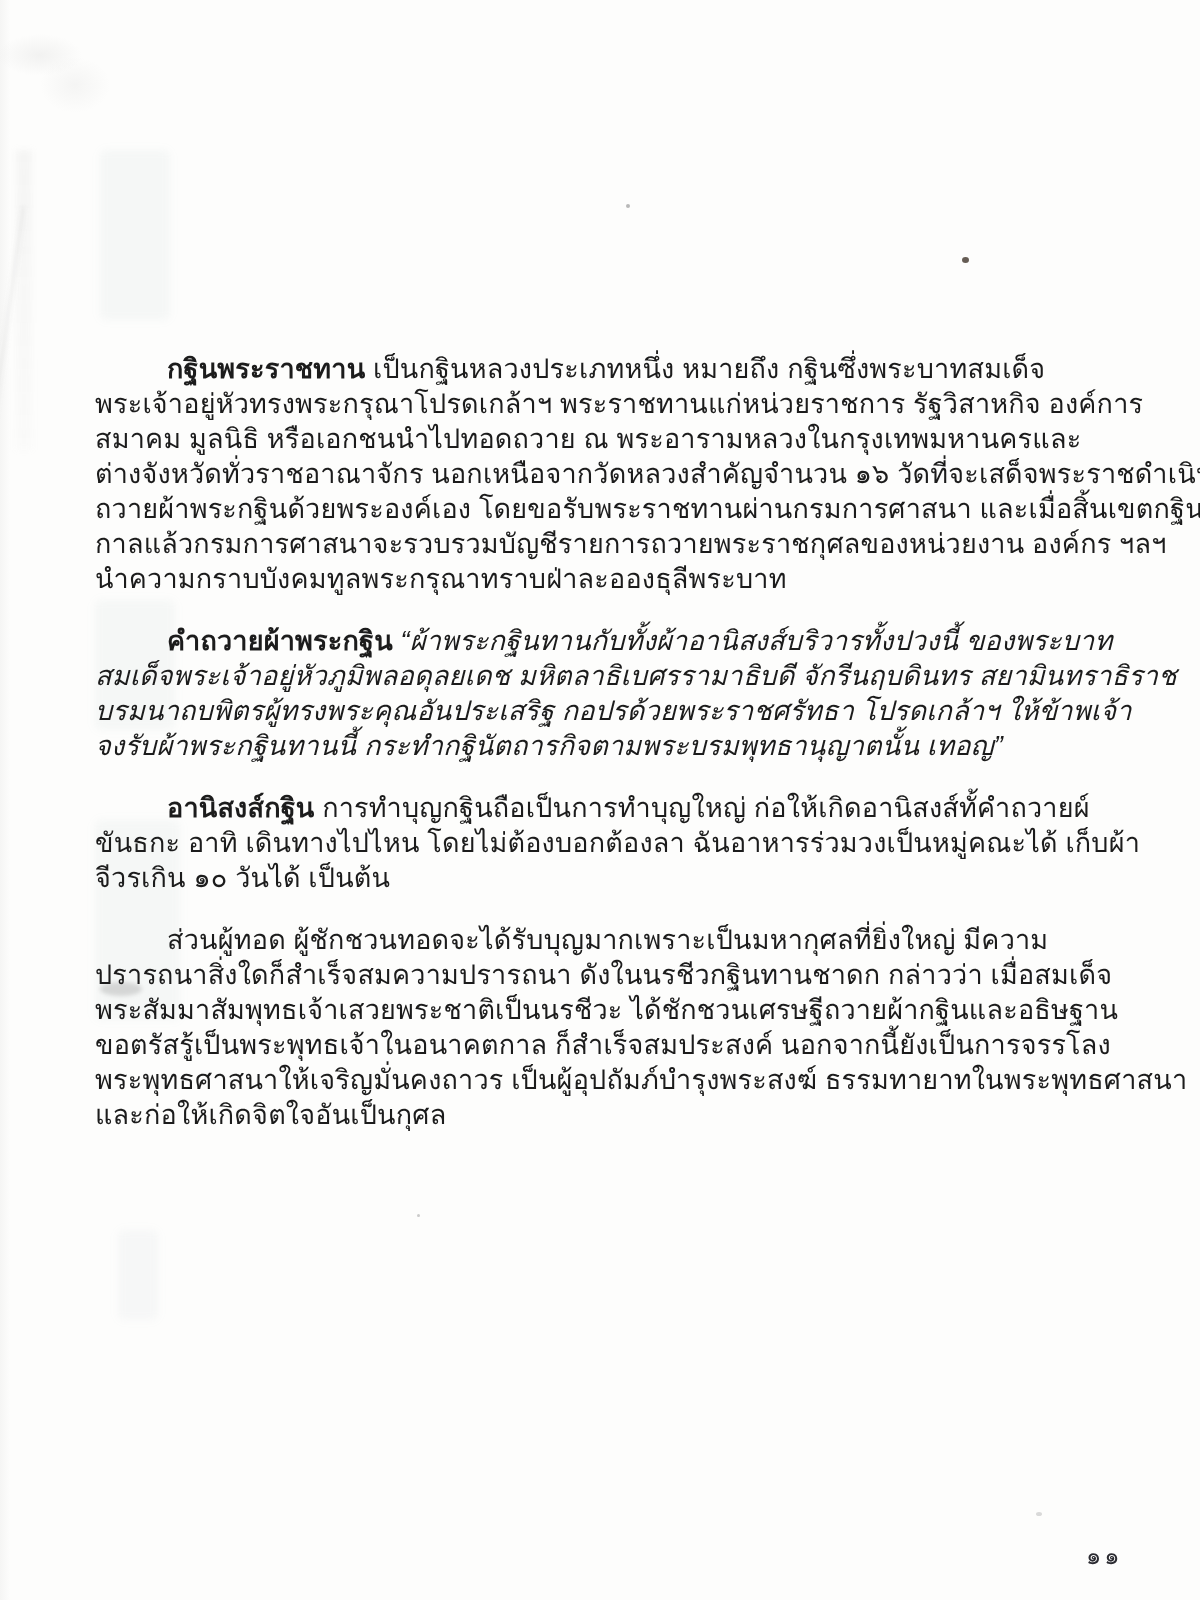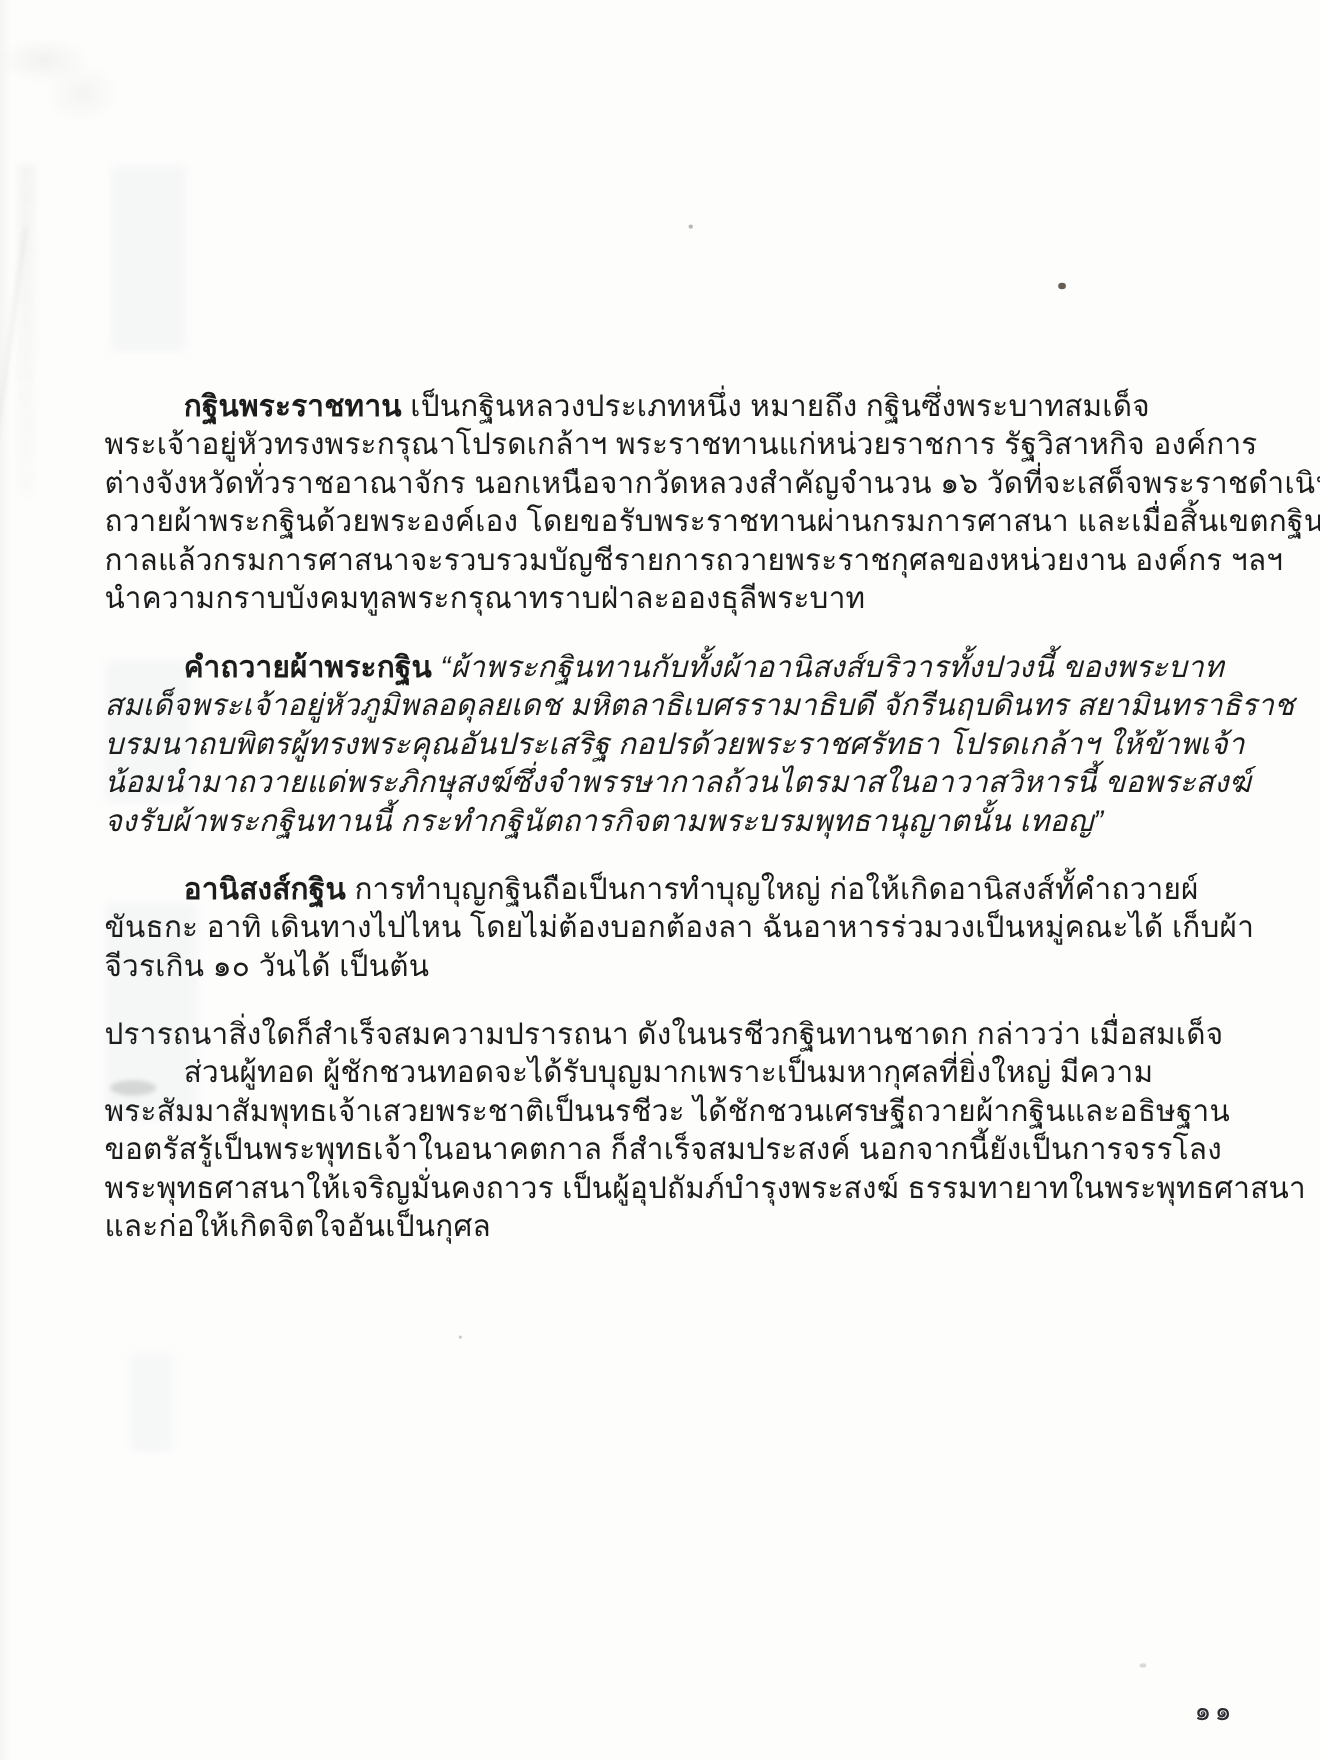--- a/index.html
+++ b/index.html
@@ -98,40 +98,40 @@
   <div class="artifact smudge"></div>
   <div class="artifact dot1"></div>
   <div class="artifact dot2"></div>
   <div class="artifact dot3"></div>
   <div class="artifact dot4"></div>
 
   <div class="text-column">
       <div class="paragraph">
         <div class="line indent"><span class="bold">กฐินพระราชทาน</span><span class="normal"> เป็นกฐินหลวงประเภทหนึ่ง หมายถึง กฐินซึ่งพระบาทสมเด็จ</span></div>
         <div class="line"><span class="normal">พระเจ้าอยู่หัวทรงพระกรุณาโปรดเกล้าฯ พระราชทานแก่หน่วยราชการ รัฐวิสาหกิจ องค์การ</span></div>
+        <div class="line"><span class="normal">สมาคม มูลนิธิ หรือเอกชนนำไปทอดถวาย ณ พระอารามหลวงในกรุงเทพมหานครและ</span></div>
         <div class="line"><span class="normal">ต่างจังหวัดทั่วราชอาณาจักร นอกเหนือจากวัดหลวงสำคัญจำนวน ๑๖ วัดที่จะเสด็จพระราชดำเนิน</span></div>
         <div class="line"><span class="normal">ถวายผ้าพระกฐินด้วยพระองค์เอง โดยขอรับพระราชทานผ่านกรมการศาสนา และเมื่อสิ้นเขตกฐิน</span></div>
         <div class="line"><span class="normal">กาลแล้วกรมการศาสนาจะรวบรวมบัญชีรายการถวายพระราชกุศลของหน่วยงาน องค์กร ฯลฯ</span></div>
         <div class="line"><span class="normal">นำความกราบบังคมทูลพระกรุณาทราบฝ่าละอองธุลีพระบาท</span></div>
       </div>
       <div class="paragraph">
         <div class="line indent"><span class="bold">คำถวายผ้าพระกฐิน</span><span class="italic"> “ผ้าพระกฐินทานกับทั้งผ้าอานิสงส์บริวารทั้งปวงนี้ ของพระบาท</span></div>
         <div class="line"><span class="italic">สมเด็จพระเจ้าอยู่หัวภูมิพลอดุลยเดช มหิตลาธิเบศรรามาธิบดี จักรีนฤบดินทร สยามินทราธิราช</span></div>
         <div class="line"><span class="italic">บรมนาถบพิตรผู้ทรงพระคุณอันประเสริฐ กอปรด้วยพระราชศรัทธา โปรดเกล้าฯ ให้ข้าพเจ้า</span></div>
-        <div class="line"><span class="italic">น้อมนำมาถวายแด่พระภิกษุสงฆ์ซึ่งจำพรรษากาลถ้วนไตรมาสในอาวาสวิหารนี้ ขอพระสงฆ์</span></div>
         <div class="line"><span class="italic">จงรับผ้าพระกฐินทานนี้ กระทำกฐินัตถารกิจตามพระบรมพุทธานุญาตนั้น เทอญ”</span></div>
       </div>
       <div class="paragraph">
         <div class="line indent"><span class="bold">อานิสงส์กฐิน</span><span class="normal"> การทำบุญกฐินถือเป็นการทำบุญใหญ่ ก่อให้เกิดอานิสงส์ทั้คำถวายผ์</span></div>
         <div class="line"><span class="normal">ขันธกะ อาทิ เดินทางไปไหน โดยไม่ต้องบอกต้องลา ฉันอาหารร่วมวงเป็นหมู่คณะได้ เก็บผ้า</span></div>
         <div class="line"><span class="normal">จีวรเกิน ๑๐ วันได้ เป็นต้น</span></div>
       </div>
       <div class="paragraph">
+        <div class="line indent"><span class="normal">ส่วนผู้ทอด ผู้ชักชวนทอดจะได้รับบุญมากเพราะเป็นมหากุศลที่ยิ่งใหญ่ มีความ</span></div>
         <div class="line"><span class="normal">ปรารถนาสิ่งใดก็สำเร็จสมความปรารถนา ดังในนรชีวกฐินทานชาดก กล่าวว่า เมื่อสมเด็จ</span></div>
-        <div class="line indent"><span class="normal">ส่วนผู้ทอด ผู้ชักชวนทอดจะได้รับบุญมากเพราะเป็นมหากุศลที่ยิ่งใหญ่ มีความ</span></div>
         <div class="line"><span class="normal">พระสัมมาสัมพุทธเจ้าเสวยพระชาติเป็นนรชีวะ ได้ชักชวนเศรษฐีถวายผ้ากฐินและอธิษฐาน</span></div>
         <div class="line"><span class="normal">ขอตรัสรู้เป็นพระพุทธเจ้าในอนาคตกาล ก็สำเร็จสมประสงค์ นอกจากนี้ยังเป็นการจรรโลง</span></div>
         <div class="line"><span class="normal">พระพุทธศาสนาให้เจริญมั่นคงถาวร เป็นผู้อุปถัมภ์บำรุงพระสงฆ์ ธรรมทายาทในพระพุทธศาสนา</span></div>
         <div class="line"><span class="normal">และก่อให้เกิดจิตใจอันเป็นกุศล</span></div>
       </div>
     </div>
 
   <div class="page-number" style="color: rgb(43, 43, 49);">๑๑</div>
 </div>
 

